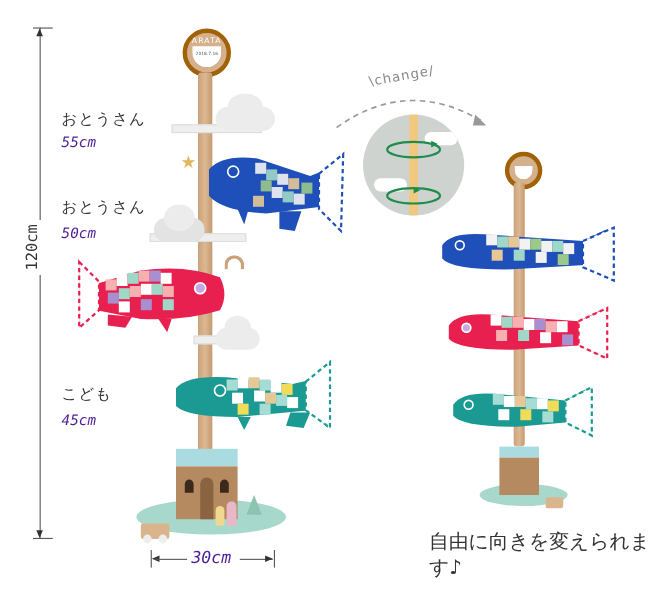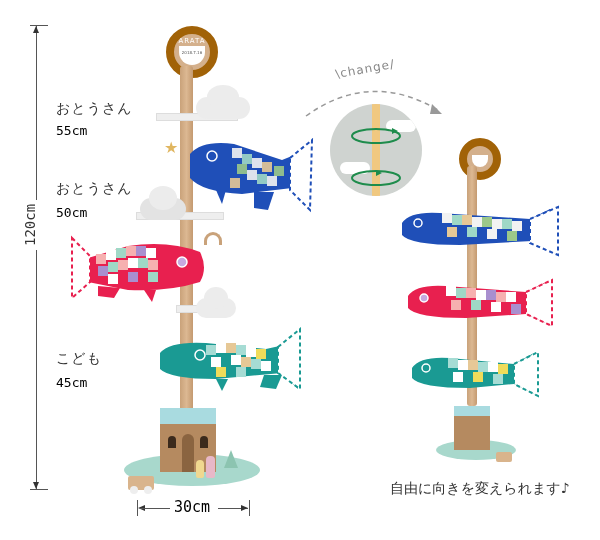--- a/index.html
+++ b/index.html
@@ -1,36 +1,36 @@
 <!DOCTYPE html>
 <html><head>
 <meta charset="utf-8">
 <style>
   html,body{margin:0;padding:0;background:#fff;}
   body{width:600px;height:540px;position:relative;overflow:hidden;font-family:"DejaVu Sans","Liberation Sans",sans-serif;color:#3a3a3a;}
   .abs{position:absolute;}
   .label-jp{font-size:14px;letter-spacing:1px;color:#333;}
-  .label-cm{font-size:13px;color:#000000;font-family:"DejaVu Sans Mono","Liberation Mono",monospace;}
+  .label-cm{font-size:13px;color:#4c1d95;font-family:"DejaVu Sans Mono","Liberation Mono",monospace;font-style:italic;}
   .dim-v{position:absolute;left:36px;top:25px;width:1px;height:464px;background:#555;}
   .tick{position:absolute;height:1px;background:#555;}
   .arrow-up{position:absolute;width:0;height:0;border-left:3px solid transparent;border-right:3px solid transparent;border-bottom:7px solid #333;}
   .arrow-down{position:absolute;width:0;height:0;border-left:3px solid transparent;border-right:3px solid transparent;border-top:7px solid #333;}
   .arrow-left{position:absolute;width:0;height:0;border-top:3px solid transparent;border-bottom:3px solid transparent;border-right:7px solid #333;}
   .arrow-right{position:absolute;width:0;height:0;border-top:3px solid transparent;border-bottom:3px solid transparent;border-left:7px solid #333;}
   .v-text{position:absolute;left:22px;top:250px;transform:rotate(-90deg);transform-origin:left top;font-size:14px;background:#fff;padding:0 4px;font-family:"DejaVu Sans Mono","Liberation Mono",monospace;color:#333;}
   .pole{position:absolute;background:linear-gradient(90deg,#c9a27a,#dcb892,#c49a70);border-radius:3px;}
   .cloud{position:absolute;background:#ececec;border-radius:14px;}
   .cloud:before{content:"";position:absolute;width:60%;height:110%;left:20%;top:-55%;background:#ececec;border-radius:50%;}
   .arm{position:absolute;height:6px;background:#eee;border:1px solid #ddd;}
-  .sign{position:absolute;border-radius:50%;background:#d4b08c;border:8px solid #a16207;}
+  .sign{position:absolute;border-radius:50%;background:#d4b08c;border:4px solid #a16207;}
   .sign-inner{position:absolute;left:5px;top:12px;right:5px;bottom:5px;background:#fff;border-radius:0 0 40px 40px;}
   .sign-text{position:absolute;top:3px;width:100%;text-align:center;font-size:7px;color:#fff;letter-spacing:1px;}
   .sign-date{position:absolute;top:16px;width:100%;text-align:center;font-size:4px;color:#555;}
   .fish{position:absolute;}
-  .bottom-text{position:absolute;left:390px;top:480px;font-size:14px;color:#333;}
+  .bottom-text{position:absolute;left:390px;top:480px;font-size:18px;color:#333;}
   .change{position:absolute;left:335px;top:62px;font-size:12px;color:#888;transform:rotate(-10deg);letter-spacing:1px;}
   .circle{position:absolute;left:330px;top:104px;width:92px;height:92px;border-radius:50%;background:#cfd3d0;overflow:hidden;}
   .house{position:absolute;}
   .base{position:absolute;border-radius:50%;}
 </style>
 </head>
 <body>
 
 <div class="dim-v"></div>
 <div class="tick abs" style="left:30px;top:25px;width:18px;"></div>

